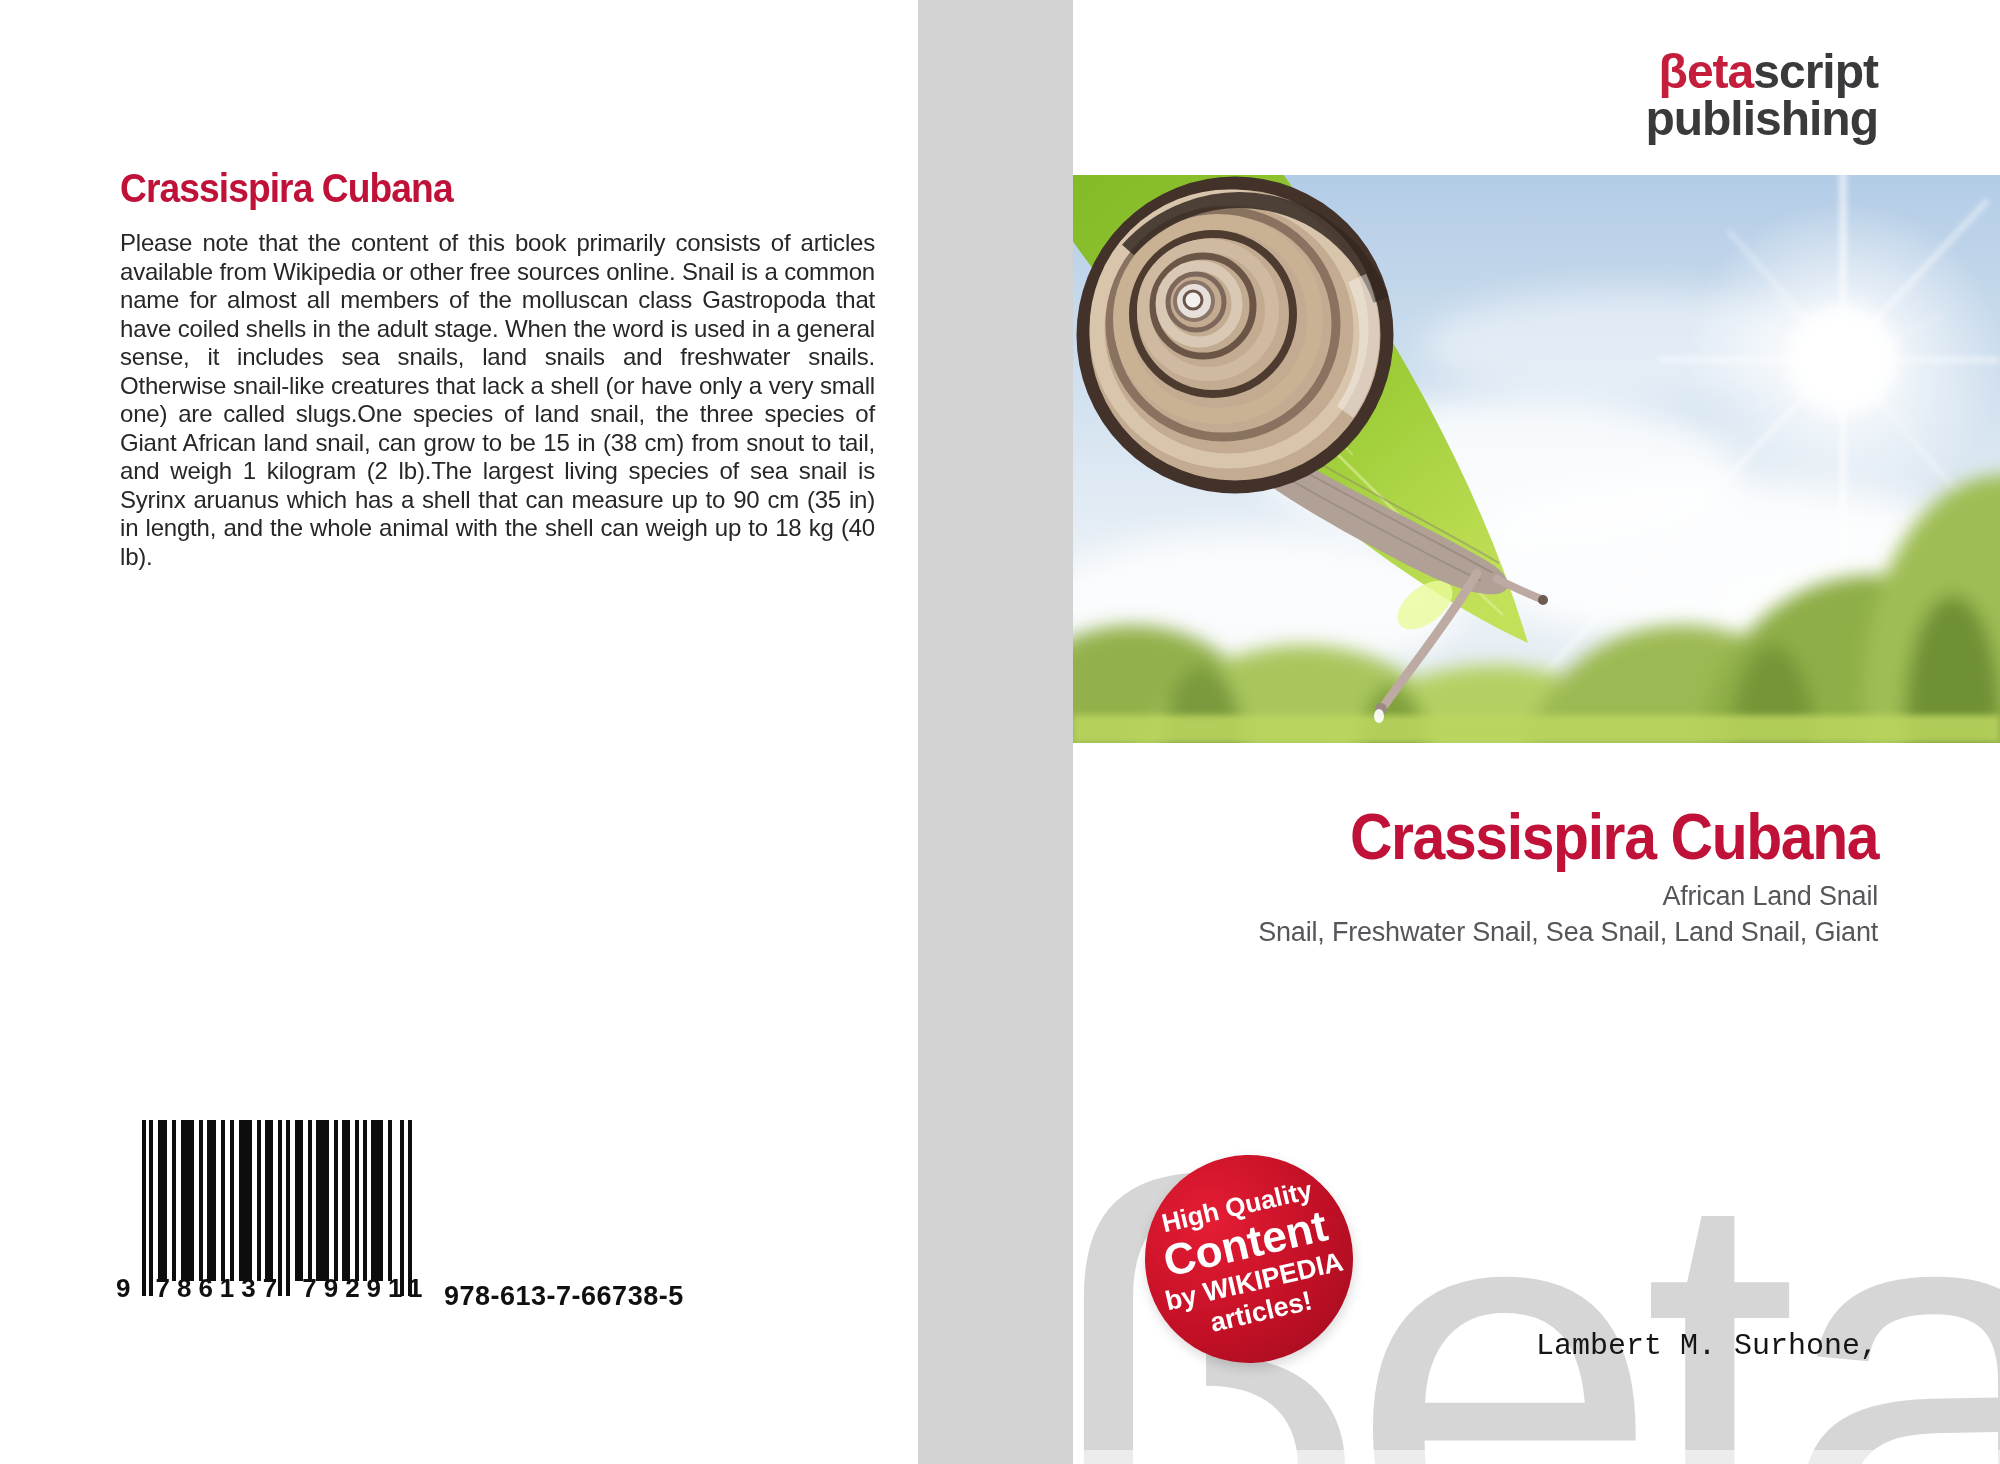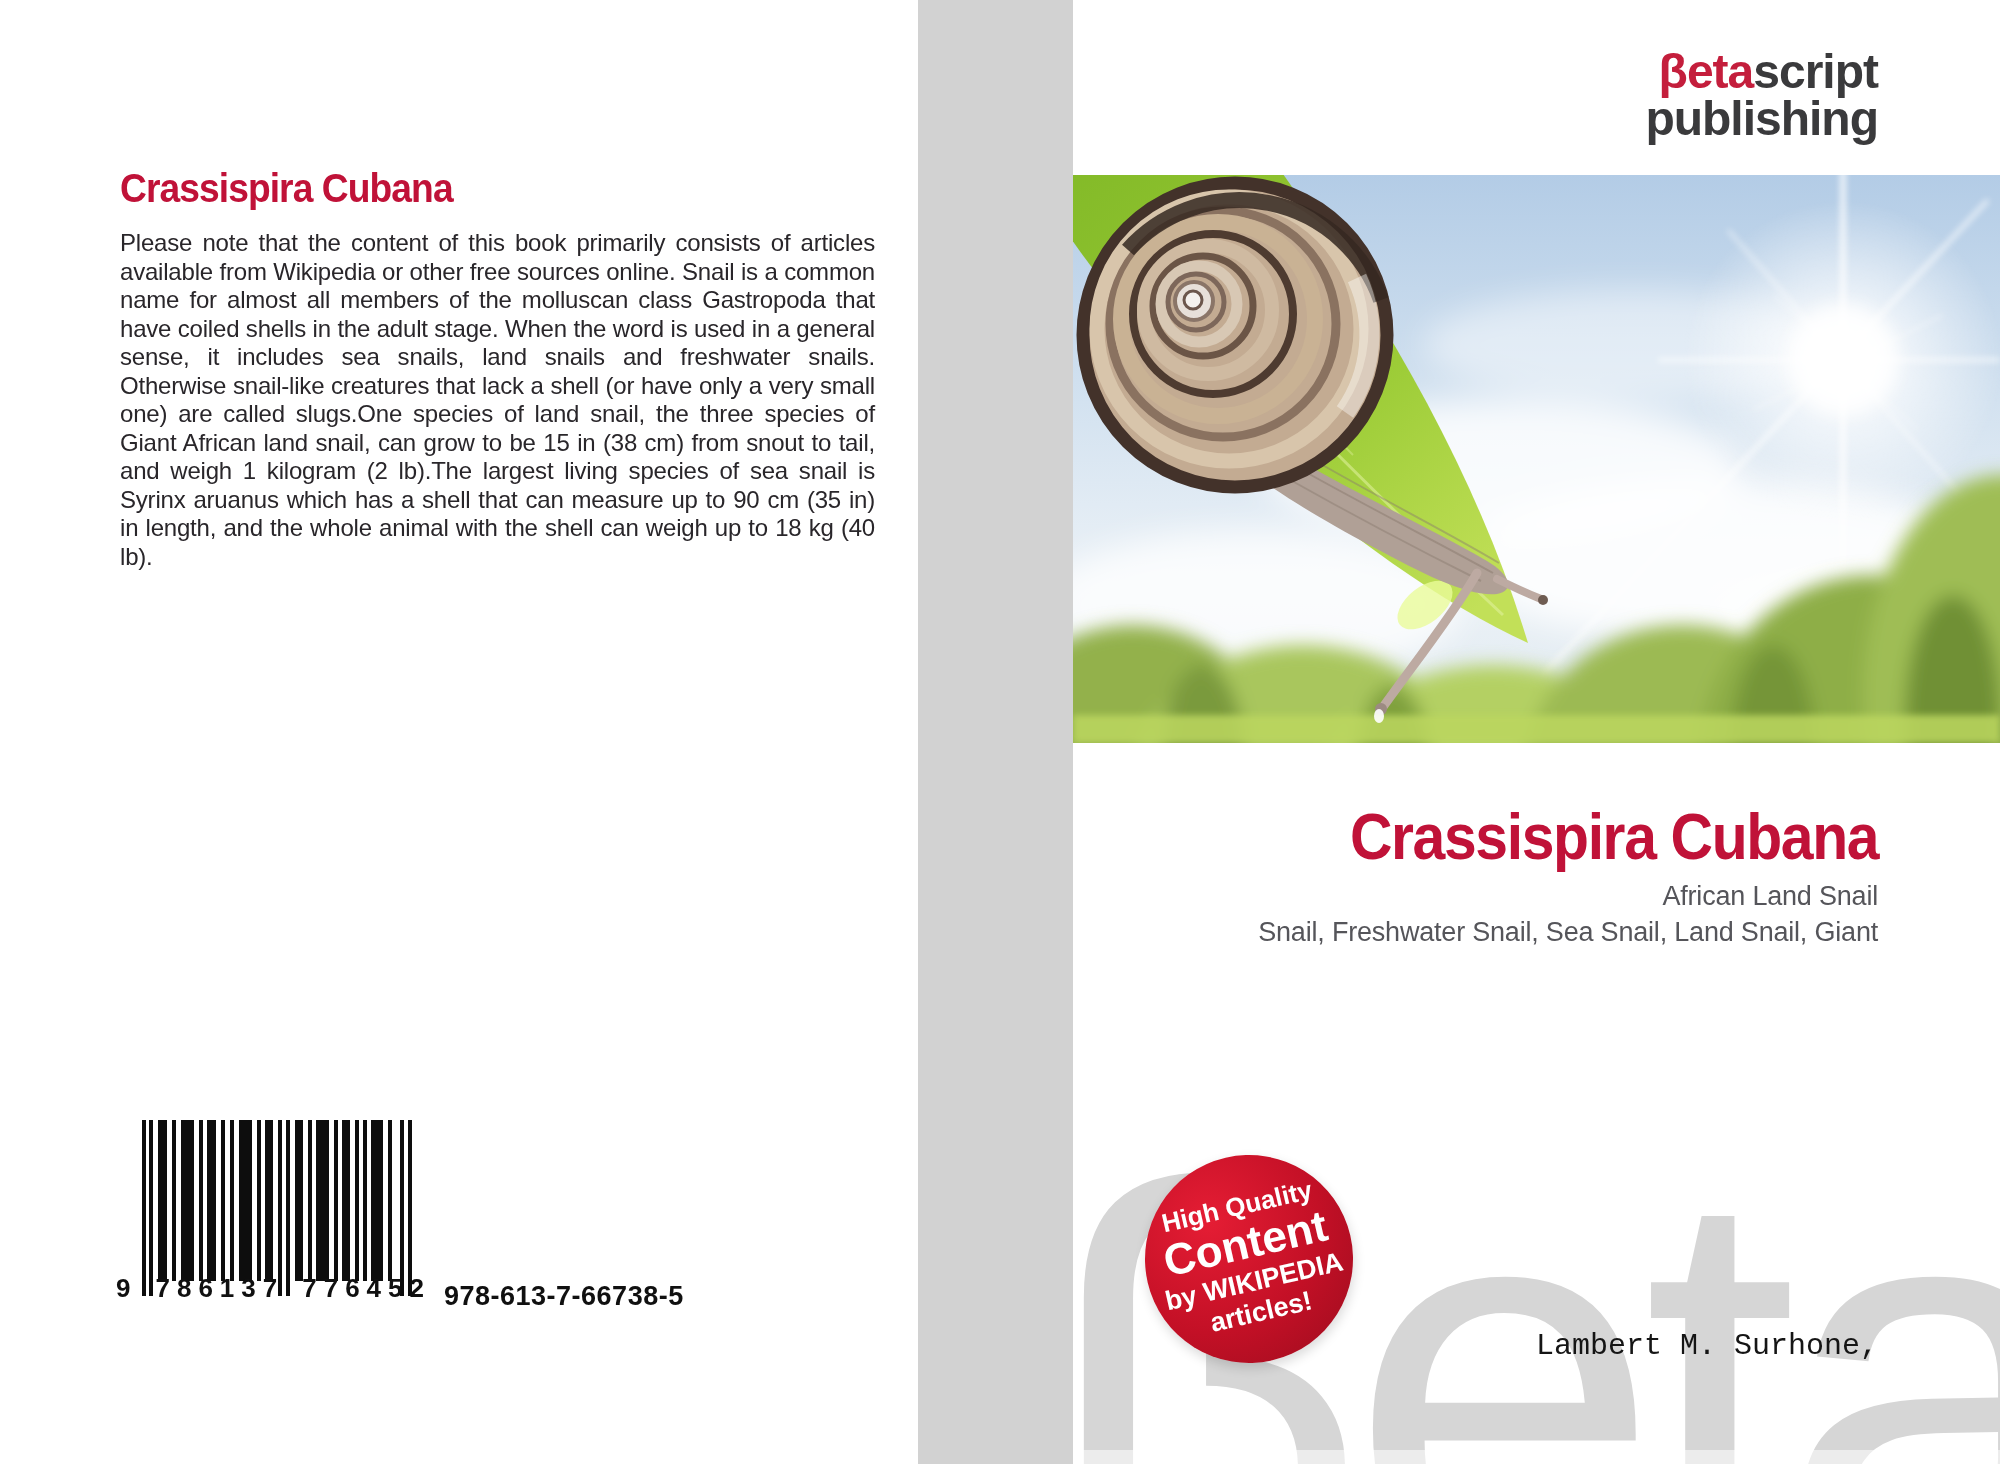--- a/index.html
+++ b/index.html
@@ -89,21 +89,21 @@
           <rect x="221" y="0" width="4" height="161"></rect>
           <rect x="229" y="0" width="12" height="161"></rect>
           <rect x="246" y="0" width="4" height="161"></rect>
           <rect x="258" y="0" width="4" height="176"></rect>
           <rect x="266" y="0" width="4" height="176"></rect>
         </g>
       </svg>
       <div class="barcode-digits">
         <span>9</span>
         <span>786137</span>
-        <span>776452</span>
+        <span>792911</span>
       </div>
       <div class="isbn">978-613-7-66738-5</div>
     </div>
   </div>
 
   <div class="spine"></div>
 
   <div class="front-cover">
 
     <div class="watermark">βeta</div>

